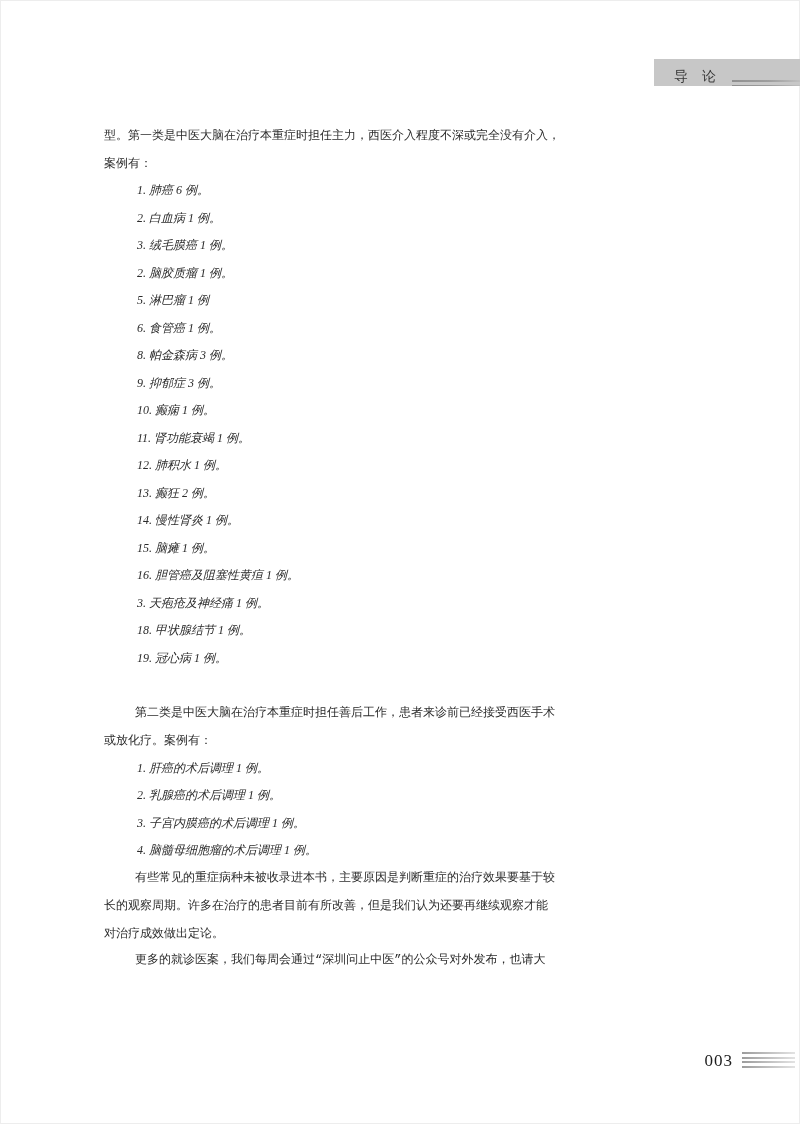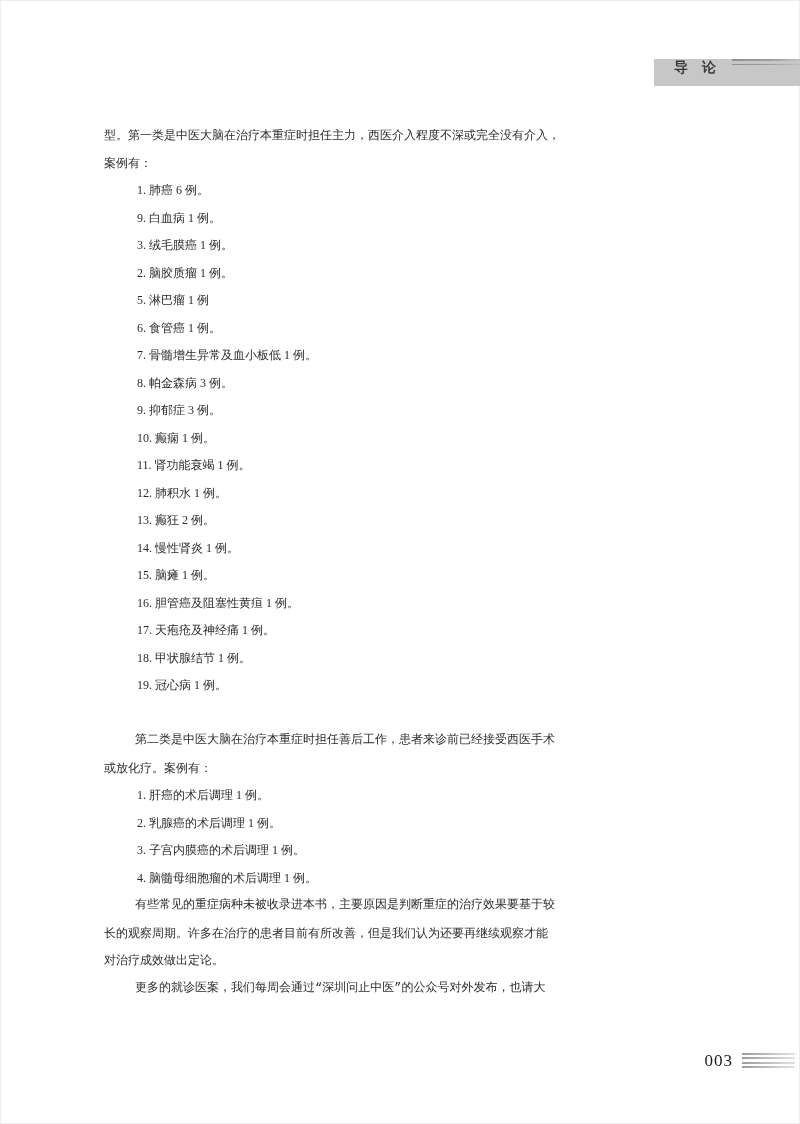--- a/index.html
+++ b/index.html
@@ -6,38 +6,38 @@
   .page {
     position:relative; width:800px; height:1124px; background:#ffffff;
     font-family:"Liberation Serif","DejaVu Serif",serif;
     overflow:hidden;
     box-shadow: inset 0 0 0 1px #ededed;
   }
 
   
   .header-band {
     position:absolute; top:59px; right:0; width:146px; height:27px;
-    background:#c7c7c7; display:flex; align-items:flex-start;font-weight:bold;
+    background:#c7c7c7; display:flex; align-items:flex-end;
   }
   .header-title { margin-left:20px; font-size:14px; color:#3a3a3a; white-space:pre; }
   .header-rules { display:flex; flex-direction:column; gap:3px; margin-left:16px; width:68px; }
   .rule-line { height:1.5px; background:linear-gradient(to right,#8f8f8f 0%,#9e9e9e 55%,#c0c0c0 100%); }
 
   
   .body-text {
     position:absolute; left:104px; top:122px; width:592px;
     font-size:12px; line-height:27.5px; color:#2b2b2b;
   }
   .para .line { white-space:nowrap; }
-  .list-block .line { padding-left:33px; }
+  .list-block .line { padding-left:33px;font-style:italic; }
   .indent-first .line:first-child { text-indent:31px;font-family:Liberation Mono, monospace; }
   .blank-line { height:27.5px; }
 
   
-  .footer { position:absolute; top:1052px; right:5px; display:flex; align-items:center; }
+  .footer { position:absolute; top:1052px; right:5px; display:flex; align-items:flex-start; }
   .page-number { font-size:17px; color:#1c1c1c; letter-spacing:1px; margin-right:9px; line-height:1; }
   .footer-rules { display:flex; flex-direction:column; gap:2.5px; width:53px; }
   .stripe { height:2px; background:linear-gradient(to right,#9c9c9c,#e3e3e3); }
 </style>
 </head>
 <body>
 
 <div class="page">
 
   <div class="header-band">
@@ -48,36 +48,35 @@
     </span>
   </div>
 
   <main class="body-text">
     <div class="para">
         <div class="line">型。第一类是中医大脑在治疗本重症时担任主力，西医介入程度不深或完全没有介入，</div>
         <div class="line">案例有：</div>
       </div>
     <div class="para list-block">
         <div class="line">1. 肺癌 6 例。</div>
-        <div class="line">9. 白血病 1 例。</div>
+        <div class="line">2. 白血病 1 例。</div>
         <div class="line">3. 绒毛膜癌 1 例。</div>
         <div class="line">2. 脑胶质瘤 1 例。</div>
         <div class="line">5. 淋巴瘤 1 例</div>
         <div class="line">6. 食管癌 1 例。</div>
-        <div class="line">7. 骨髓增生异常及血小板低 1 例。</div>
         <div class="line">8. 帕金森病 3 例。</div>
         <div class="line">9. 抑郁症 3 例。</div>
         <div class="line">10. 癫痫 1 例。</div>
         <div class="line">11. 肾功能衰竭 1 例。</div>
         <div class="line">12. 肺积水 1 例。</div>
         <div class="line">13. 癫狂 2 例。</div>
         <div class="line">14. 慢性肾炎 1 例。</div>
         <div class="line">15. 脑瘫 1 例。</div>
         <div class="line">16. 胆管癌及阻塞性黄疸 1 例。</div>
-        <div class="line">17. 天疱疮及神经痛 1 例。</div>
+        <div class="line">3. 天疱疮及神经痛 1 例。</div>
         <div class="line">18. 甲状腺结节 1 例。</div>
         <div class="line">19. 冠心病 1 例。</div>
       </div>
     <div class="blank-line"></div>
     <div class="para indent-first">
         <div class="line">第二类是中医大脑在治疗本重症时担任善后工作，患者来诊前已经接受西医手术</div>
         <div class="line">或放化疗。案例有：</div>
       </div>
     <div class="para list-block">
         <div class="line">1. 肝癌的术后调理 1 例。</div>

